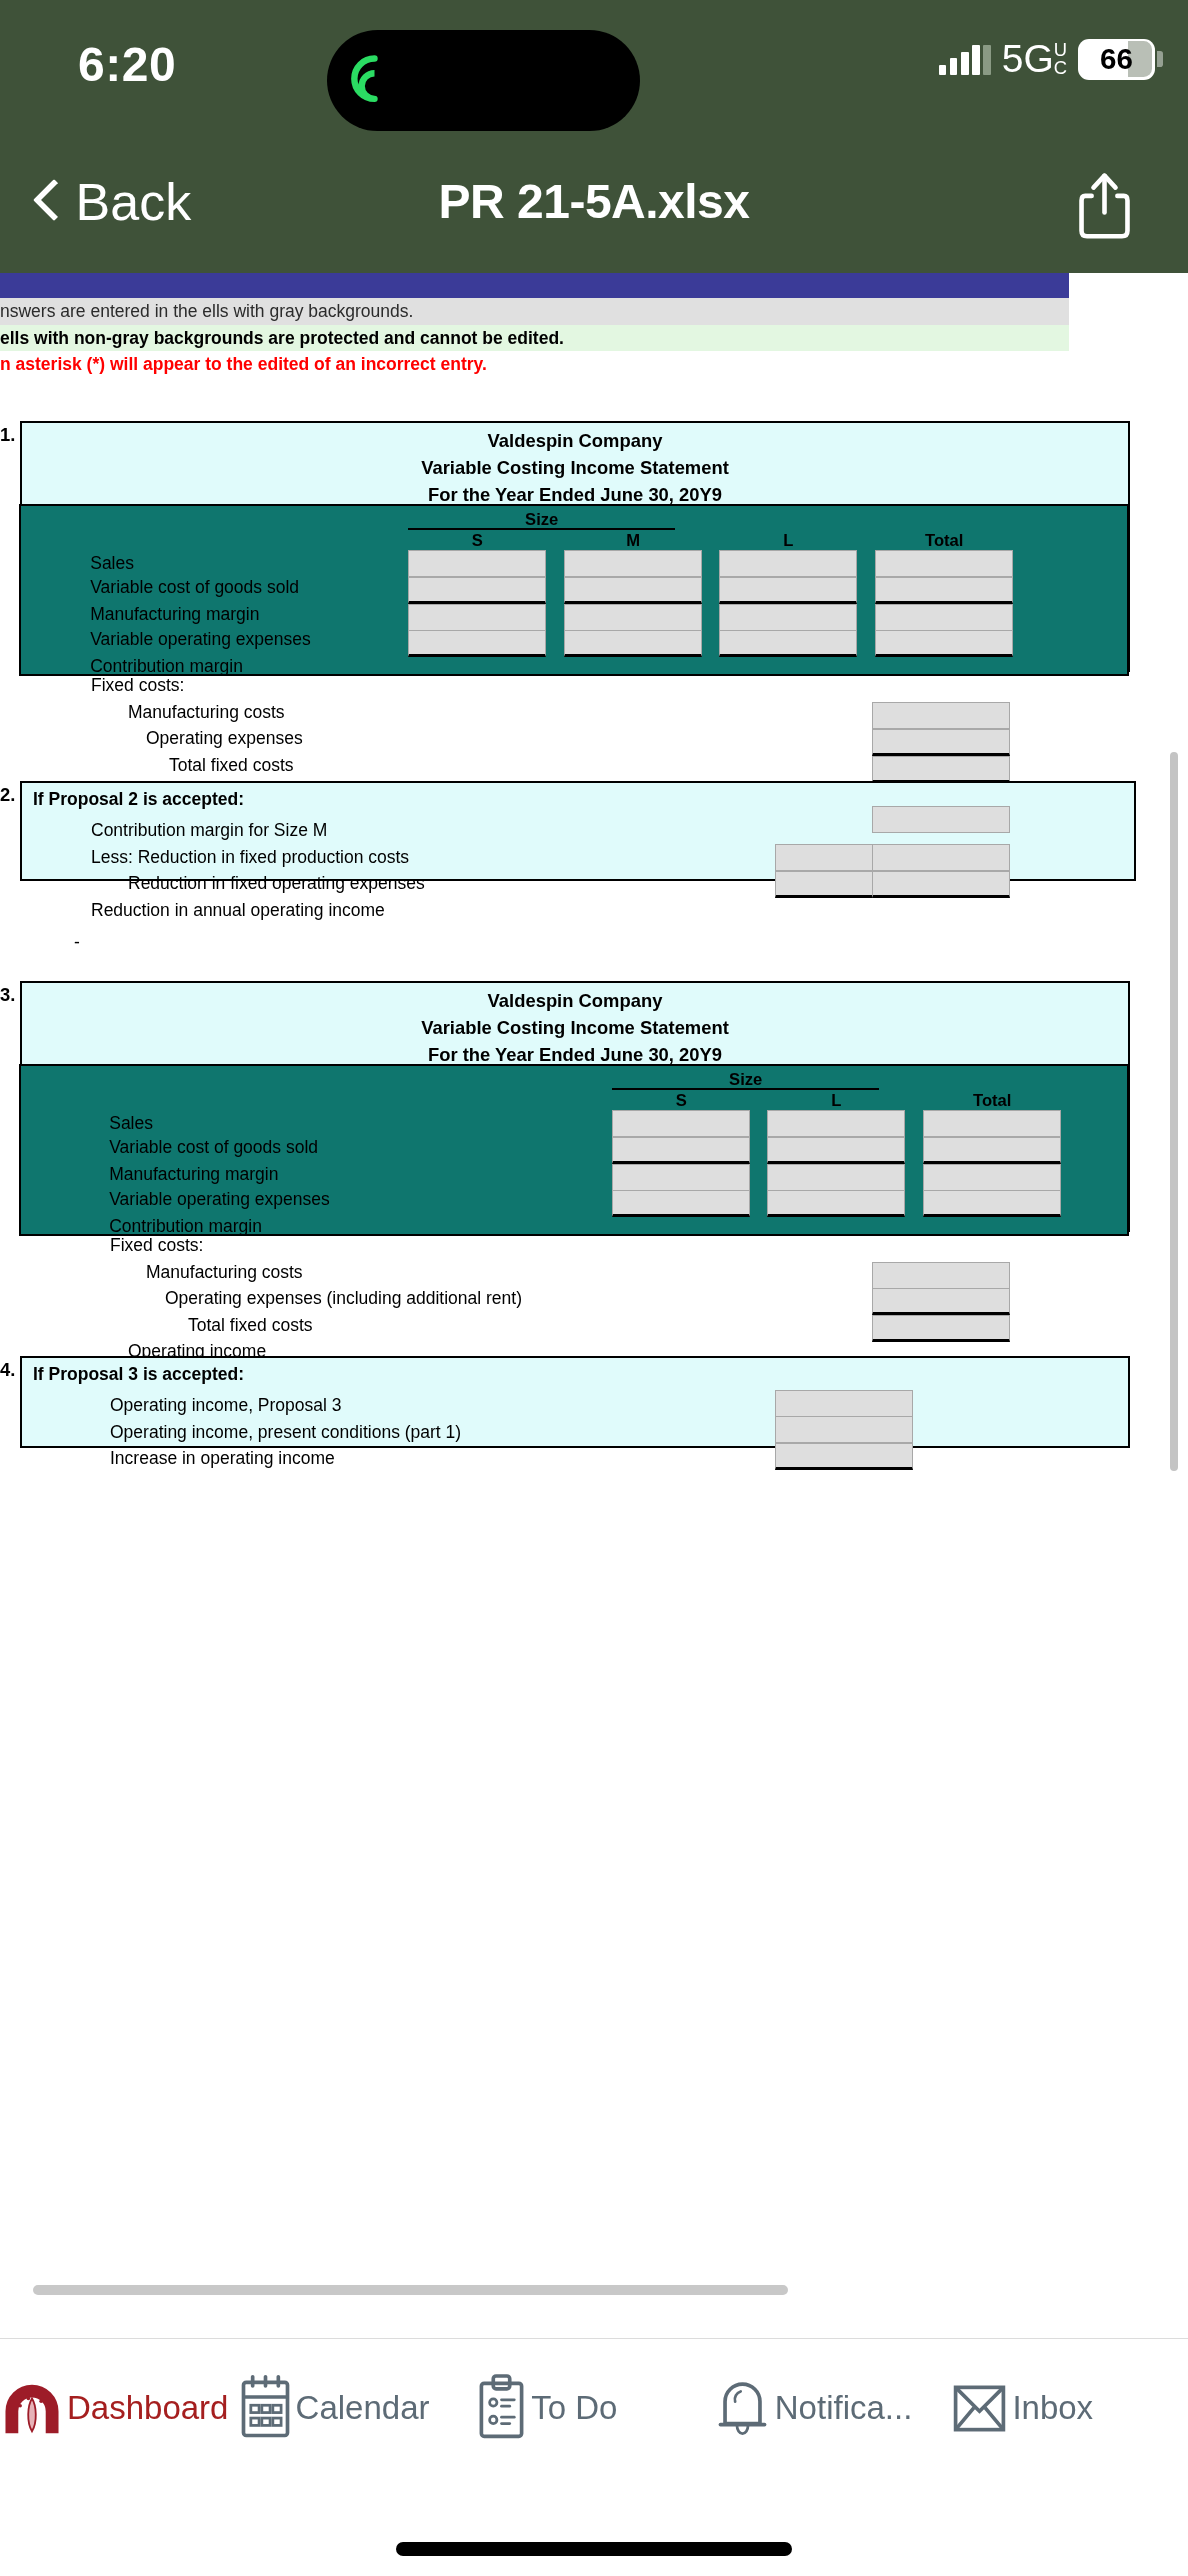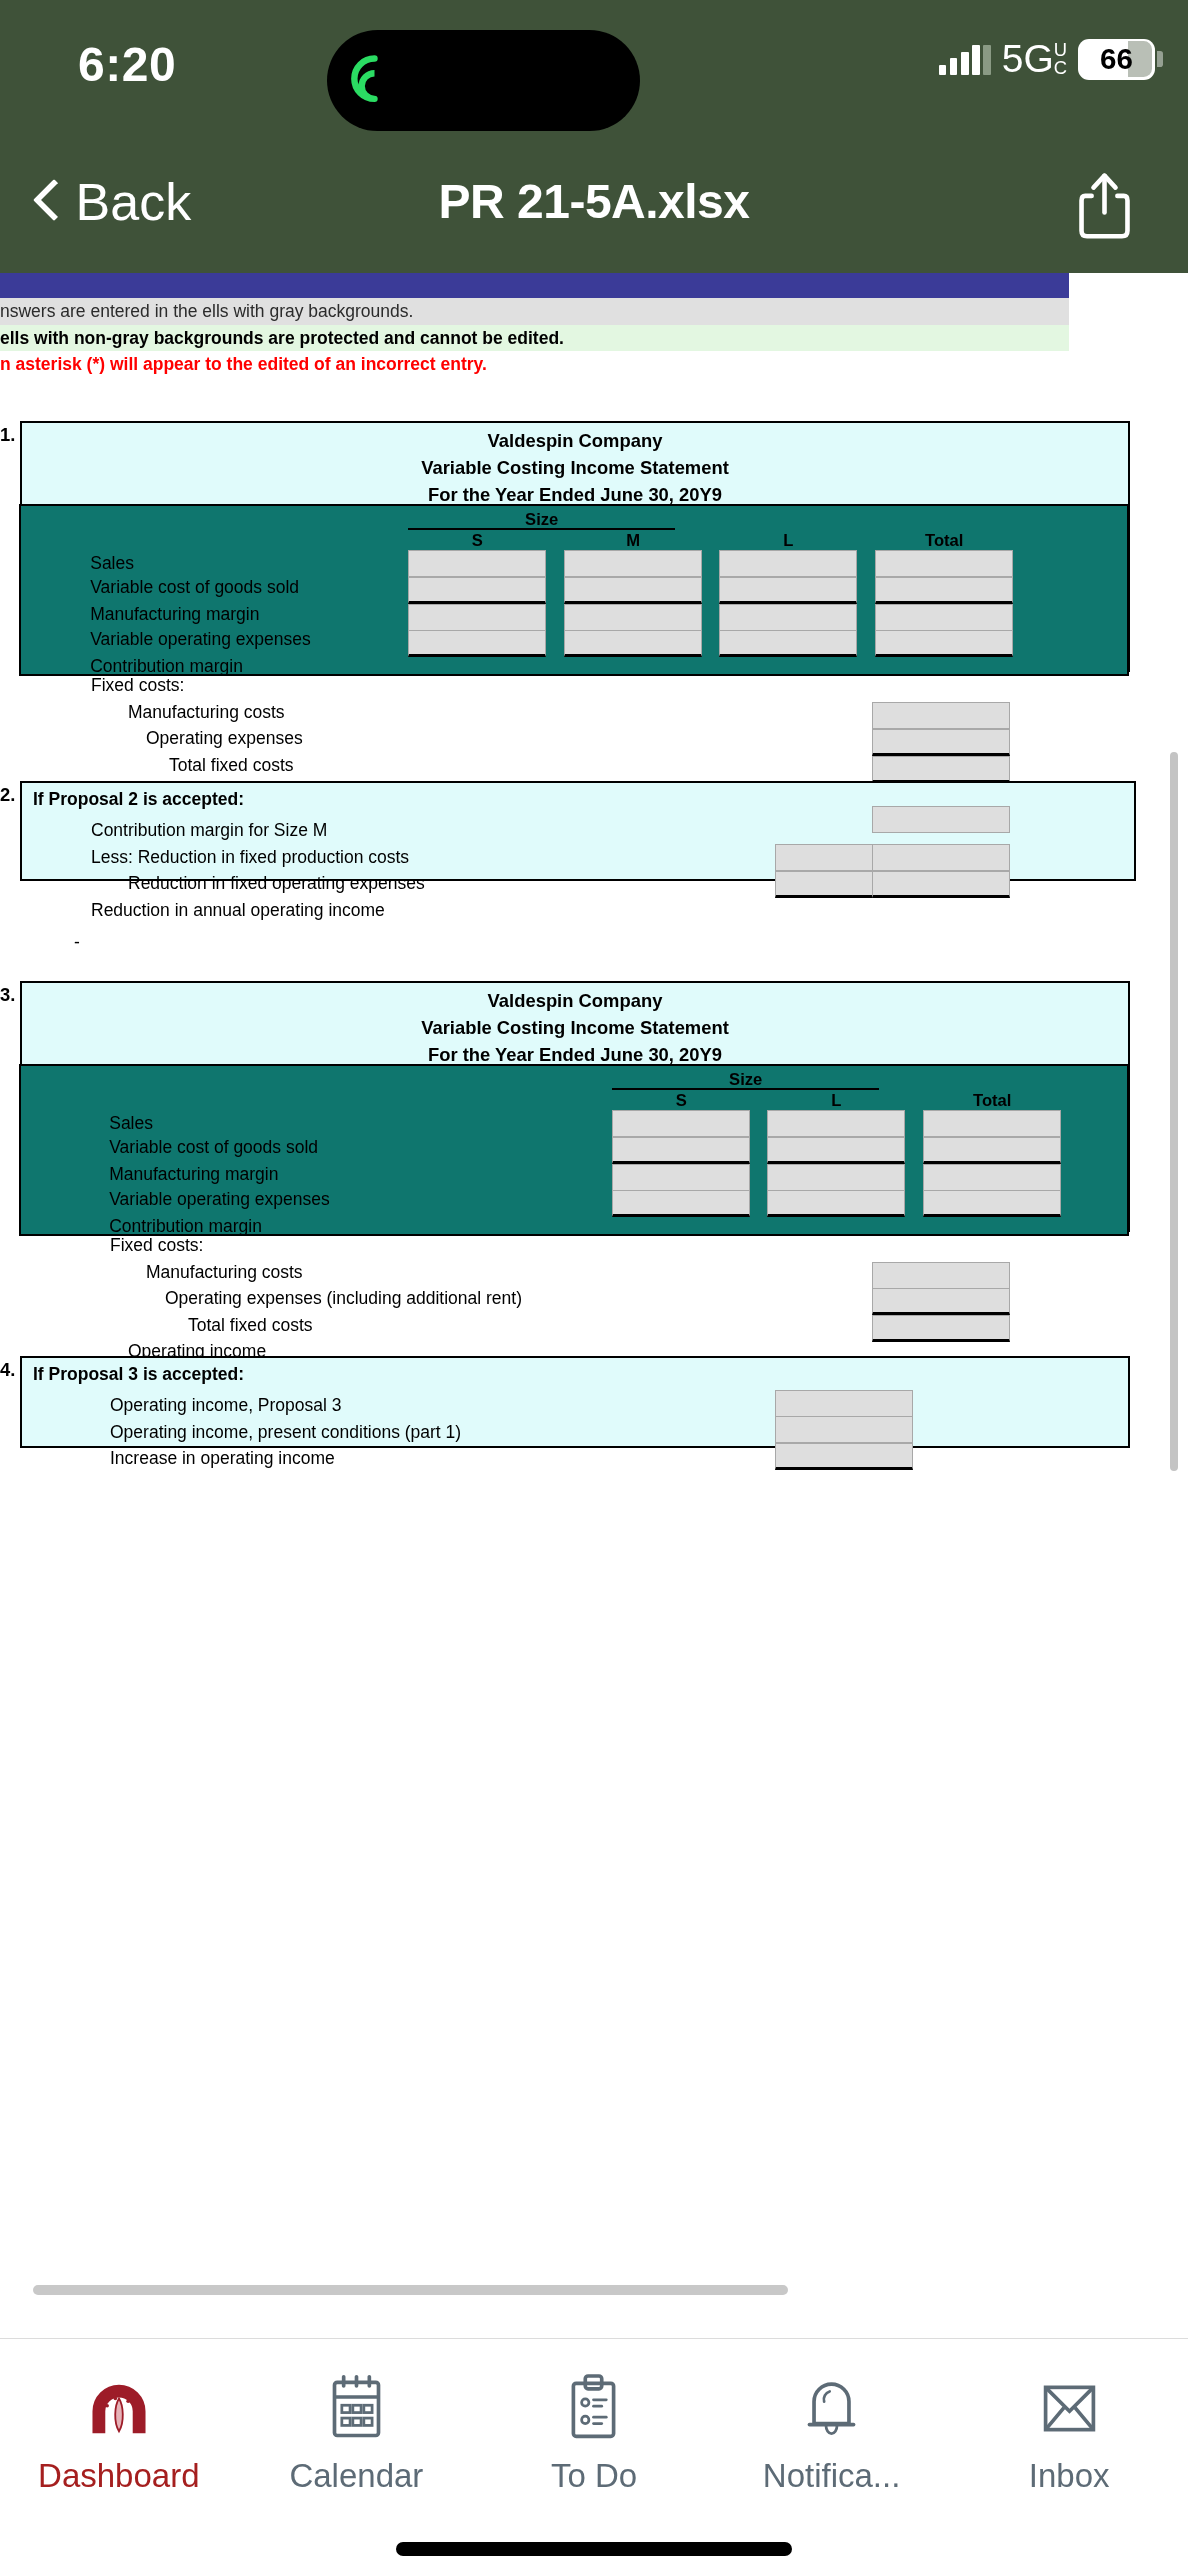--- a/index.html
+++ b/index.html
@@ -139,21 +139,21 @@
     position:absolute; left:0; bottom:0; width:1188px; height:22px;
   }
 
   
   .tabbar {
     position:absolute; left:0; bottom:0; width:1188px; height:238px;
     background:#ffffff; border-top:1.8px solid #dcdcdc;
     display:flex; align-items:flex-start; justify-content:space-around;
     padding-top:33px;
   }
-  .tab { width:20%; display:flex; flex-direction:column; align-items:center; gap:13px; cursor:pointer; }
+  .tab { width:20%; display:flex; flex-direction:row; align-items:center; gap:3px; cursor:pointer; }
   .tab .ic { height:72px; display:flex; align-items:center; justify-content:center; }
   .tab .tlabel { font-size:33px; color:#5d6b76; font-weight:400; }
   .tab.active .tlabel { color:#a51f1f; }
   .home-ind {
     position:absolute; left:50%; transform:translateX(-50%); bottom:20px;
     width:396px; height:14px; background:#000; border-radius:7.4px;
   }
 </style>
 </head>
 <body>

